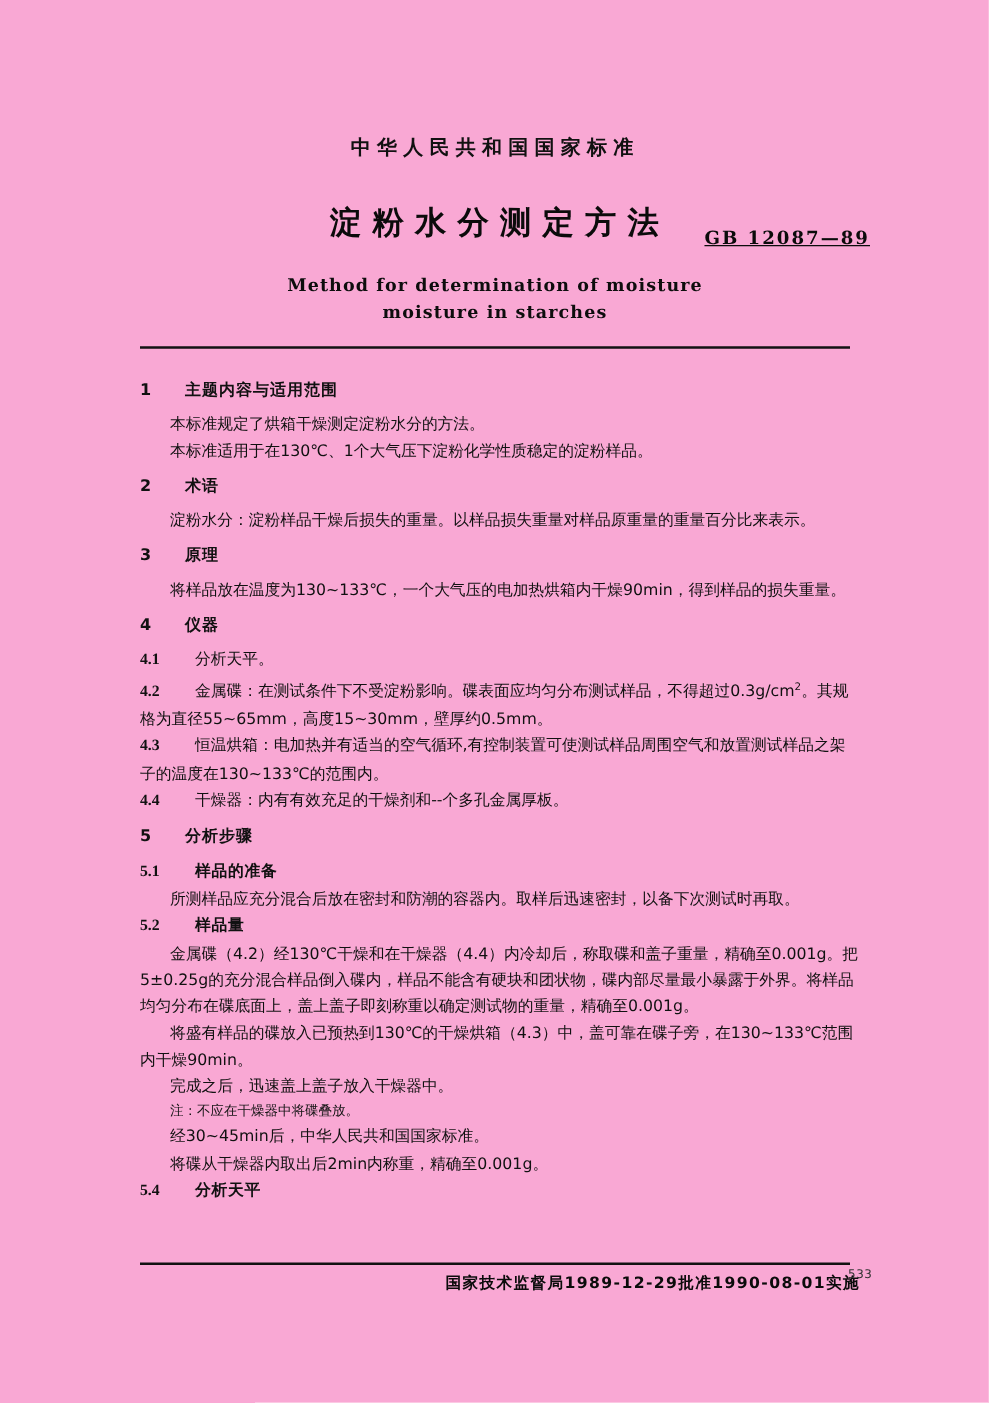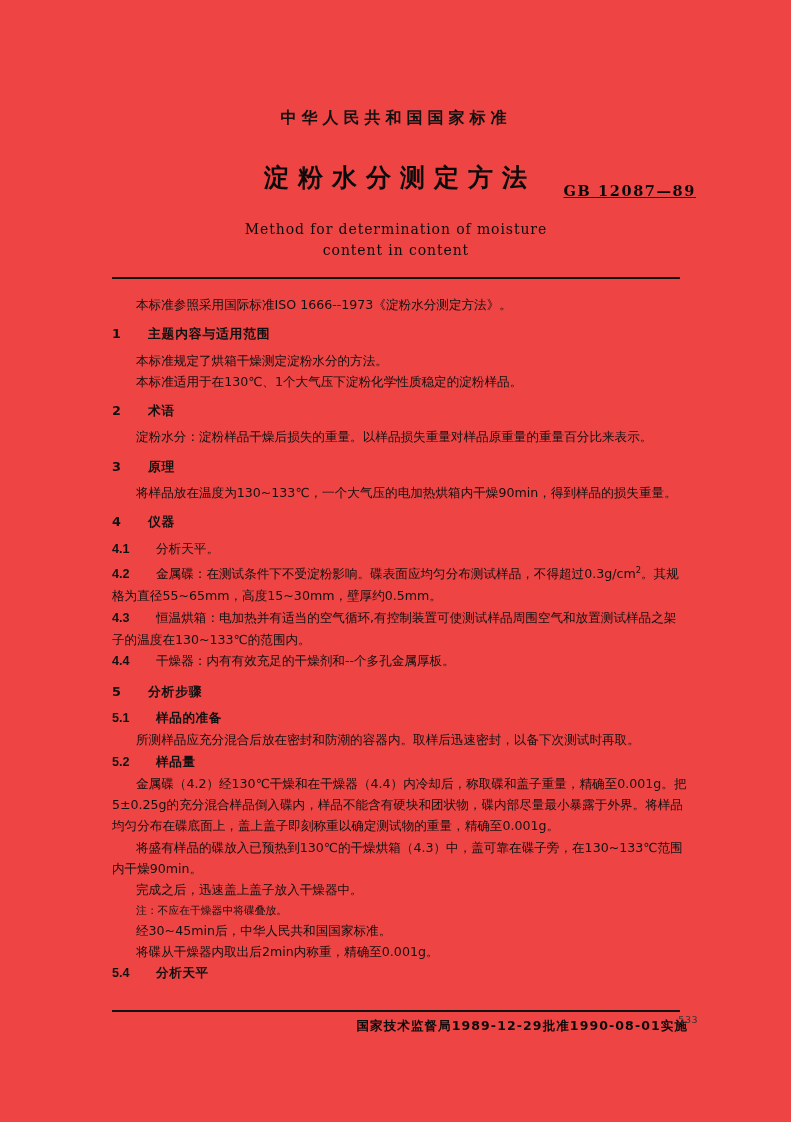--- a/index.html
+++ b/index.html
@@ -13,21 +13,21 @@
     position: relative;
     font-family: "DejaVu Sans", "Liberation Sans", sans-serif;
     color: #111111;
     overflow: hidden;
   }
   .page {
     position: absolute;
     left: 0; top: 0;
     width: 791px;
     height: 1122px;
-    background: #ef4444;
+    background: #f9a8d4;
   }
 
   
   .masthead {
     position: absolute;
     left: 112px;
     top: 108px;
     width: 568px;
     text-align: center;
   }
@@ -62,21 +62,21 @@
     font-weight: 700;
     letter-spacing: 1.6px;
     color: #0b0b0b;
     white-space: nowrap;
     text-decoration: underline;
   }
   .en-title {
     margin-top: 18px;
     font-family: "DejaVu Serif", "Liberation Serif", serif;
     font-size: 14px;
-    font-weight: 400;
+    font-weight: 700;
     color: #0d0d0d;
     line-height: 21px;
     letter-spacing: 0.9px;
   }
   .en-title .line2 { display: block; }
 
   
   .rule {
     position: absolute;
     left: 112px;
@@ -128,21 +128,21 @@
   .subclause {
     margin: 0;
     font-size: 12.6px;
     line-height: 21.3px;
     text-indent: 0;
   }
   .subclause .snum {
     display: inline-block;
     width: 44px;
     font-weight: 700;
-    font-family: Liberation Sans, sans-serif;
+    font-family: Liberation Serif, serif;
   }
   .subclause .stext { font-weight: 700; letter-spacing: 0.6px; }
   .subclause .sbody { font-weight: 400; }
 
   .note {
     margin: 0;
     text-indent: 24px;
     font-size: 10.8px;
     line-height: 19px;
     color: #141414;
@@ -181,29 +181,28 @@
   <div class="masthead">
     <div class="nat-std">中华人民共和国国家标准</div>
 
     <div class="title-row">
       <div class="cn-title">淀粉水分测定方法</div>
       <div class="std-code">GB 12087—89</div>
     </div>
 
     <div class="en-title">
       <span>Method for determination of moisture</span>
-      <span class="line2">content in content</span>
+      <span class="line2">moisture in starches</span>
     </div>
   </div>
 
   <div class="rule rule-top"></div>
 
   <div class="body">
 
-    <p class="p">本标准参照采用国际标准ISO 1666--1973《淀粉水分测定方法》。</p>
     <div class="gap"></div>
 
     <div class="clause">
       <span class="num">1</span>
       <span class="label">主题内容与适用范围</span>
     </div>
     <div class="gap-s"></div>
     <p class="p">本标准规定了烘箱干燥测定淀粉水分的方法。</p>
     <p class="p">本标准适用于在130℃、1个大气压下淀粉化学性质稳定的淀粉样品。</p>
     <div class="gap"></div>

